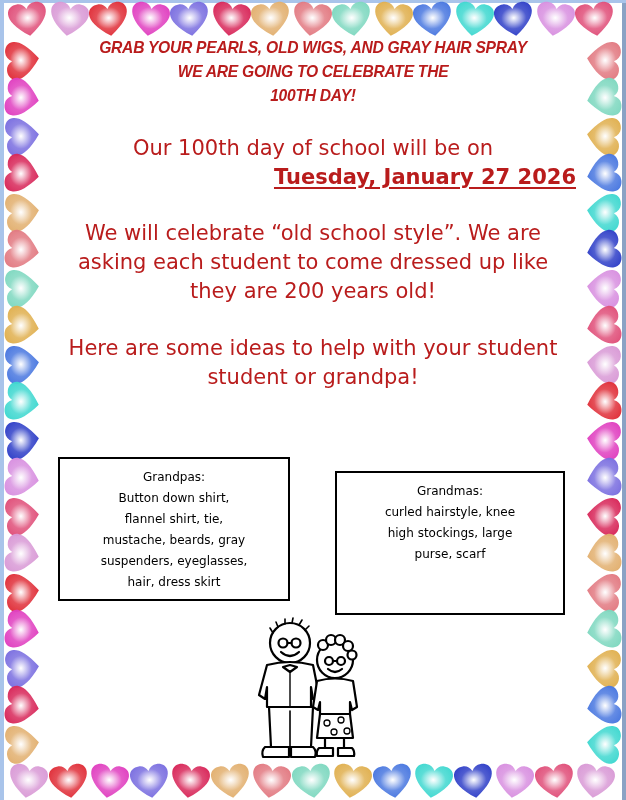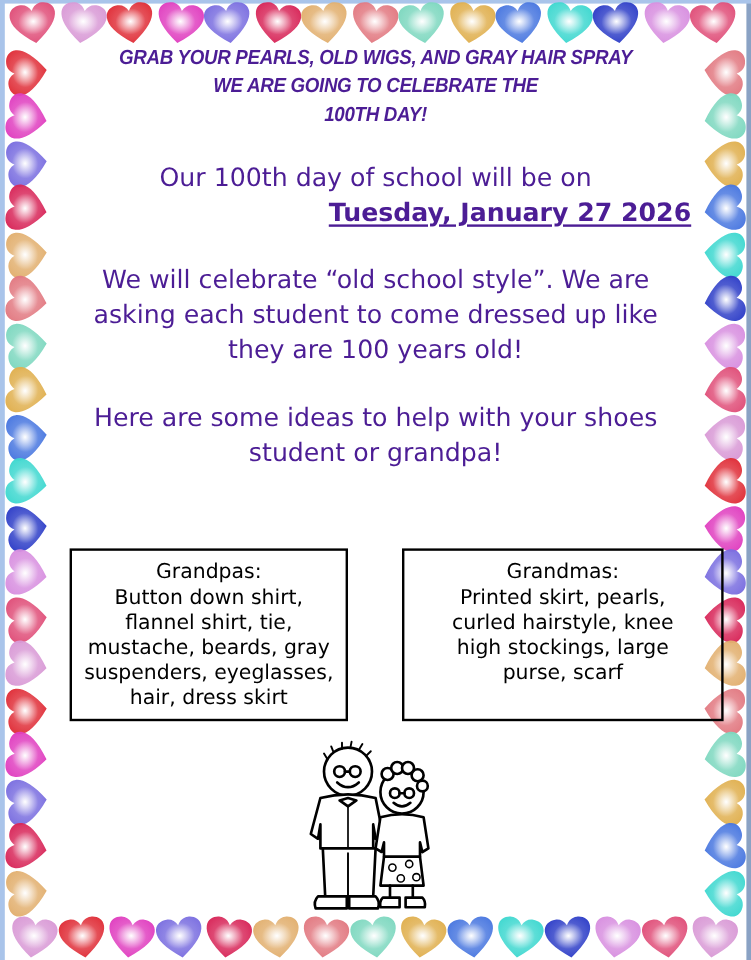--- a/index.html
+++ b/index.html
@@ -9,41 +9,41 @@
     font-family:"DejaVu Sans", sans-serif;
   }
   .frame-edge-left { position:absolute; left:0; top:0; width:4px; height:800px; background:#a9c4ea; }
   .frame-edge-right { position:absolute; right:0; top:0; width:4px; height:800px; background:#8aa2c4; }
   .frame-edge-top { position:absolute; left:0; top:0; width:626px; height:3px; background:#a9c4ea; }
   .heart {
     position:absolute; width:40px; height:36px;
   }
   .heart svg { width:100%; height:100%; display:block; }
 
-  .content { position:absolute; left:50px; top:36px; width:526px; text-align:center; color:#4c1d95; }
+  .content { position:absolute; left:50px; top:36px; width:526px; text-align:center; color:#b91c1c; }
   .headline {
     font-family:"Liberation Sans", sans-serif;
     font-weight:bold; font-style:italic;
     font-size:17px; line-height:24px; letter-spacing:-0.3px;
     transform:scaleX(0.92);
     text-transform:uppercase;
   }
   .headline div { margin:0; }
   .greeting { margin-top:26px; font-size:21px; line-height:29px; }
   .date { font-weight:bold; text-decoration:underline; text-underline-offset:3px;text-align:right; }
   .para1 { margin-top:27px; font-size:21px; line-height:29px; }
   .para2 { margin-top:28px; font-size:21px; line-height:29px; }
 
   .idea-box {
     position:absolute; top:457px; width:232px; height:144px;
     border:2px solid #000; box-sizing:border-box;
-    font-size:17px; line-height:21px; text-align:center; padding-top:8px;
+    font-size:12px; line-height:21px; text-align:center; padding-top:8px;
   }
   .box-grandpas { left:58px; }
-  .box-grandmas { left:335px; width:268px; }
+  .box-grandmas { left:335px; width:230px;margin-top:14px; }
 
   .clipart { position:absolute; left:245px; top:615px; width:125px; height:150px; }
 </style>
 </head>
 <body>
 
 <div class="frame-edge-left"></div>
 <div class="frame-edge-right"></div>
 <div class="frame-edge-top"></div>
 
@@ -874,41 +874,40 @@
   </div>
 
   <div class="greeting">
     <div>Our 100th day of school will be on</div>
     <div class="date">Tuesday, January 27 2026</div>
   </div>
 
   <div class="para1">
     <div>We will celebrate “old school style”. We are</div>
     <div>asking each student to come dressed up like</div>
-    <div>they are 100 years old!</div>
+    <div>they are 200 years old!</div>
   </div>
 
   <div class="para2">
-    <div>Here are some ideas to help with your shoes</div>
+    <div>Here are some ideas to help with your student</div>
     <div>student or grandpa!</div>
   </div>
 </div>
 
 <div class="idea-box box-grandpas">
   <div>Grandpas:</div>
   <div>Button down shirt,</div>
   <div>flannel shirt, tie,</div>
   <div>mustache, beards, gray</div>
   <div>suspenders, eyeglasses,</div>
   <div>hair, dress skirt</div>
 </div>
 
 <div class="idea-box box-grandmas">
   <div>Grandmas:</div>
-  <div>Printed skirt, pearls,</div>
   <div>curled hairstyle, knee</div>
   <div>high stockings, large</div>
   <div>purse, scarf</div>
 </div>
 
 <div class="clipart">
   <svg viewBox="0 0 125 150" width="125" height="150" fill="#fff" stroke="#000" stroke-width="2.2" stroke-linejoin="round" stroke-linecap="round">
 
     <g>
       <circle cx="45" cy="28" r="20"></circle>

